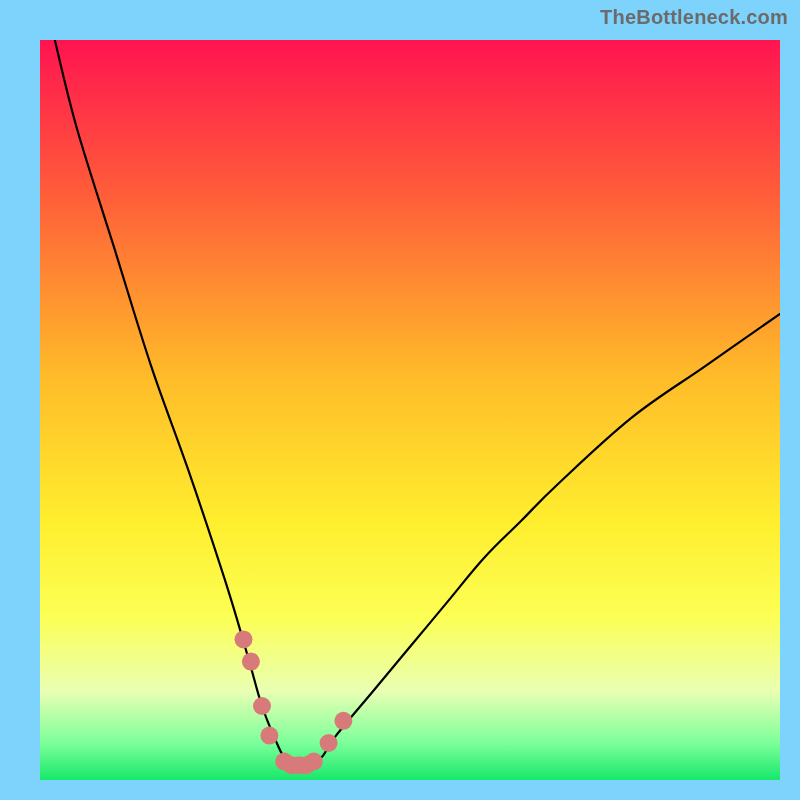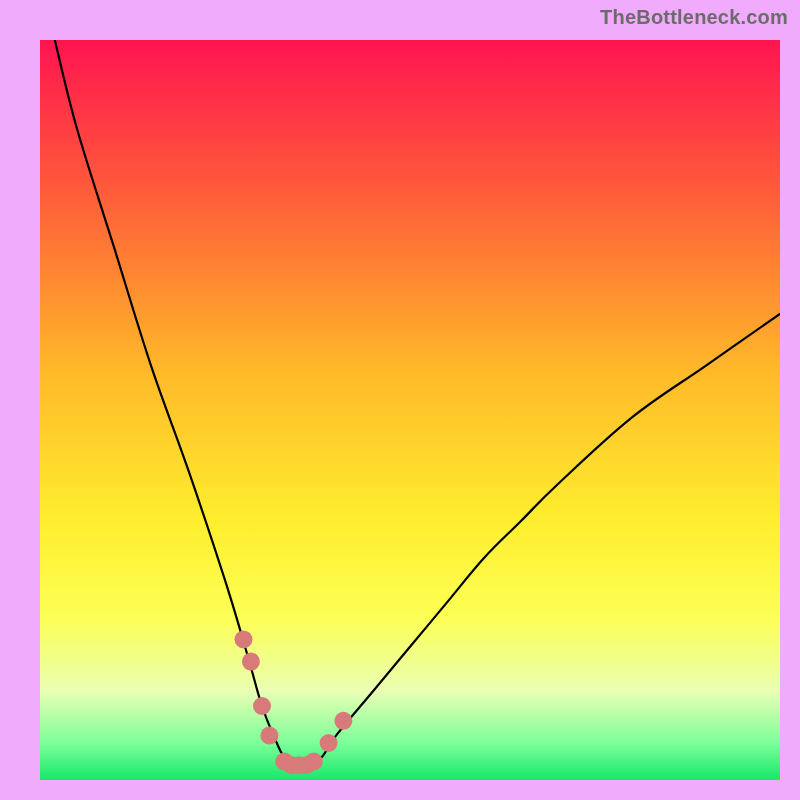--- a/index.html
+++ b/index.html
@@ -9,21 +9,21 @@
     height: 800px;
     background: #000;
     overflow: hidden;
   }
   .frame {
     position: absolute;
     left: 0;
     top: 0;
     width: 800px;
     height: 800px;
-    background: #f0abfc;
+    background: #7dd3fc;
   }
   .plot {
     position: absolute;
     left: 40px;
     top: 40px;
     width: 740px;
     height: 740px;
     overflow: hidden;
   }
   .gradient {

